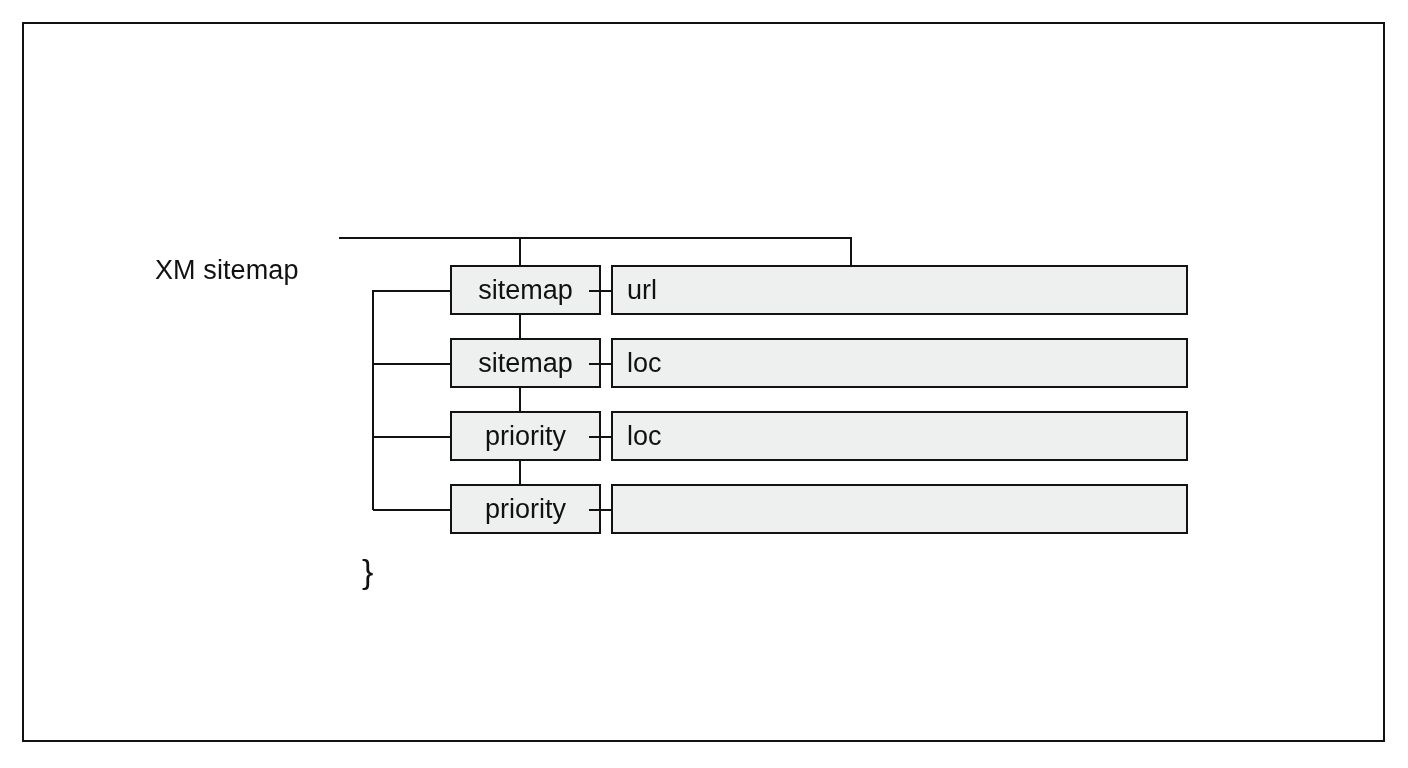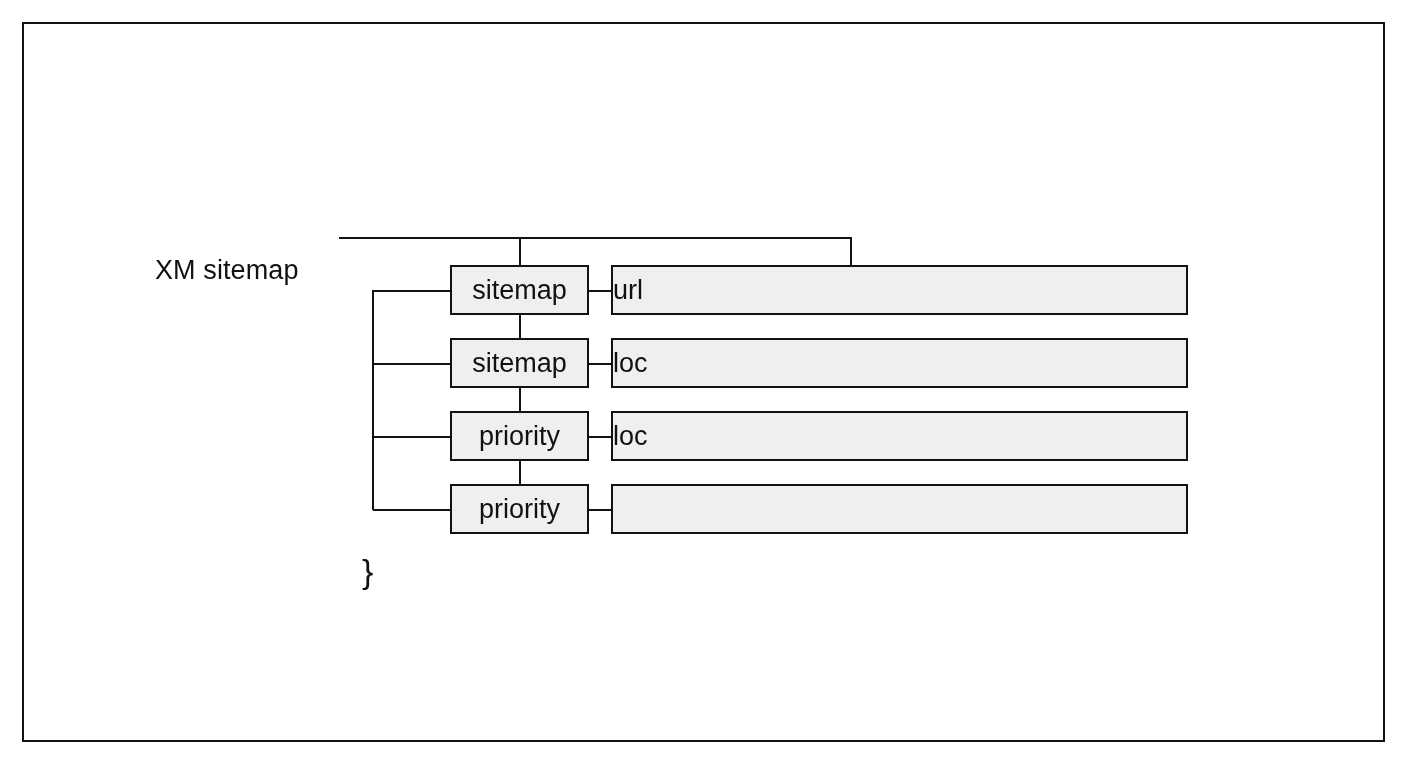--- a/index.html
+++ b/index.html
@@ -95,21 +95,21 @@
   .spur {
     position: absolute;
     left: 373px;
     width: 78px;
     height: 0;
     border-top: 2.5px solid #121212;
   }
   .node-box {
     position: absolute;
     left: 450px;
-    width: 139px;
+    width: 151px;
     height: 50px;
     box-sizing: border-box;
     border: 2.5px solid #121212;
     background: #eeefef;
     display: flex;
     align-items: center;
     justify-content: center;
     font-size: 27px;
     line-height: 30px;
     color: #111111;
@@ -125,21 +125,21 @@
   .value-box {
     position: absolute;
     left: 611px;
     width: 577px;
     height: 50px;
     box-sizing: border-box;
     border: 2.5px solid #121212;
     background: #eeefef;
     display: flex;
     align-items: center;
-    padding-left: 0;
+    padding-left: 14px;
     font-size: 27px;
     line-height: 30px;
     color: #111111;
     white-space: nowrap;
   }
   .interlink {
     position: absolute;
     left: 519px;
     width: 0;
     height: 23px;

